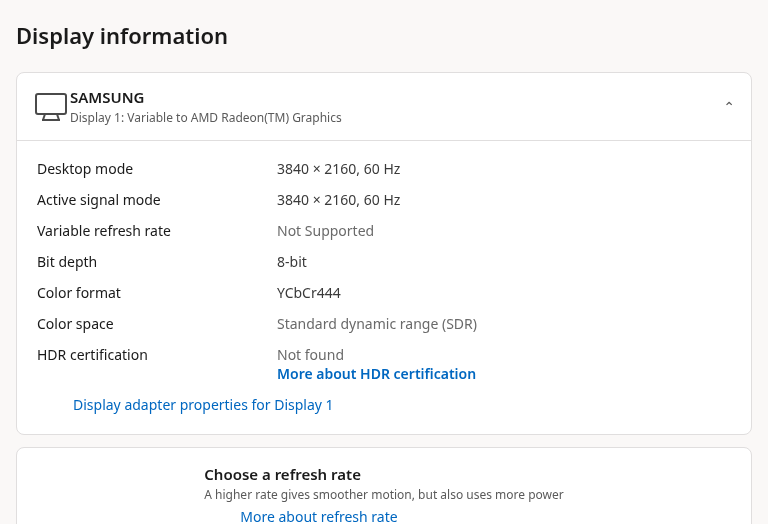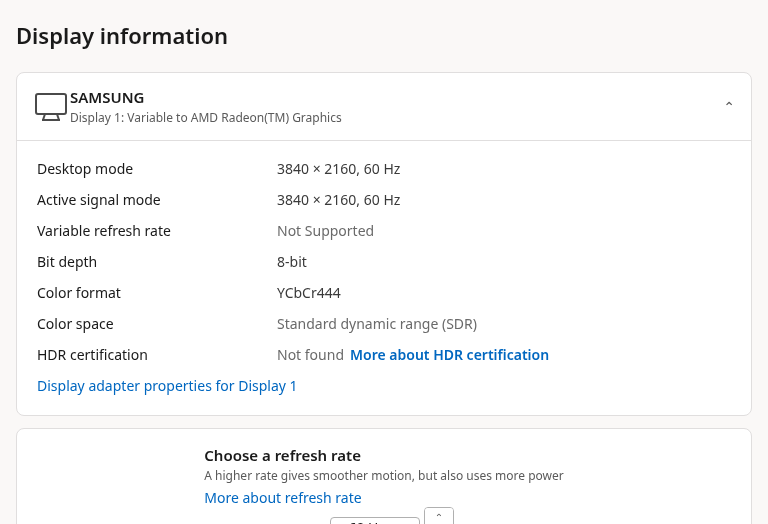--- a/index.html
+++ b/index.html
@@ -107,20 +107,21 @@
     }
 
     .info-value.muted {
       color: #6a6a6a;
     }
 
     .link {
       color: #0067c0;
       text-decoration: none;
       cursor: pointer;
+      margin-left: 36px;
     }
 
     .link-bold {
       color: #0067c0;
       font-weight: 600;
       text-decoration: none;
       cursor: pointer;
     }
 
     .adapter-link-row {
@@ -230,22 +231,22 @@
     .hdr-label {
       width: 200px;
       flex-shrink: 0;
       color: #1a1a1a;
       font-size: 14px;
     }
 
     .hdr-value {
       display: flex;
       align-items: baseline;
-      gap: 6px;
       flex-wrap: wrap;
+      flex-direction: column;
     }
 
     .hdr-not-found {
       color: #6a6a6a;
       font-size: 14px;
     }
   </style>
 </head>
 <body>
 

